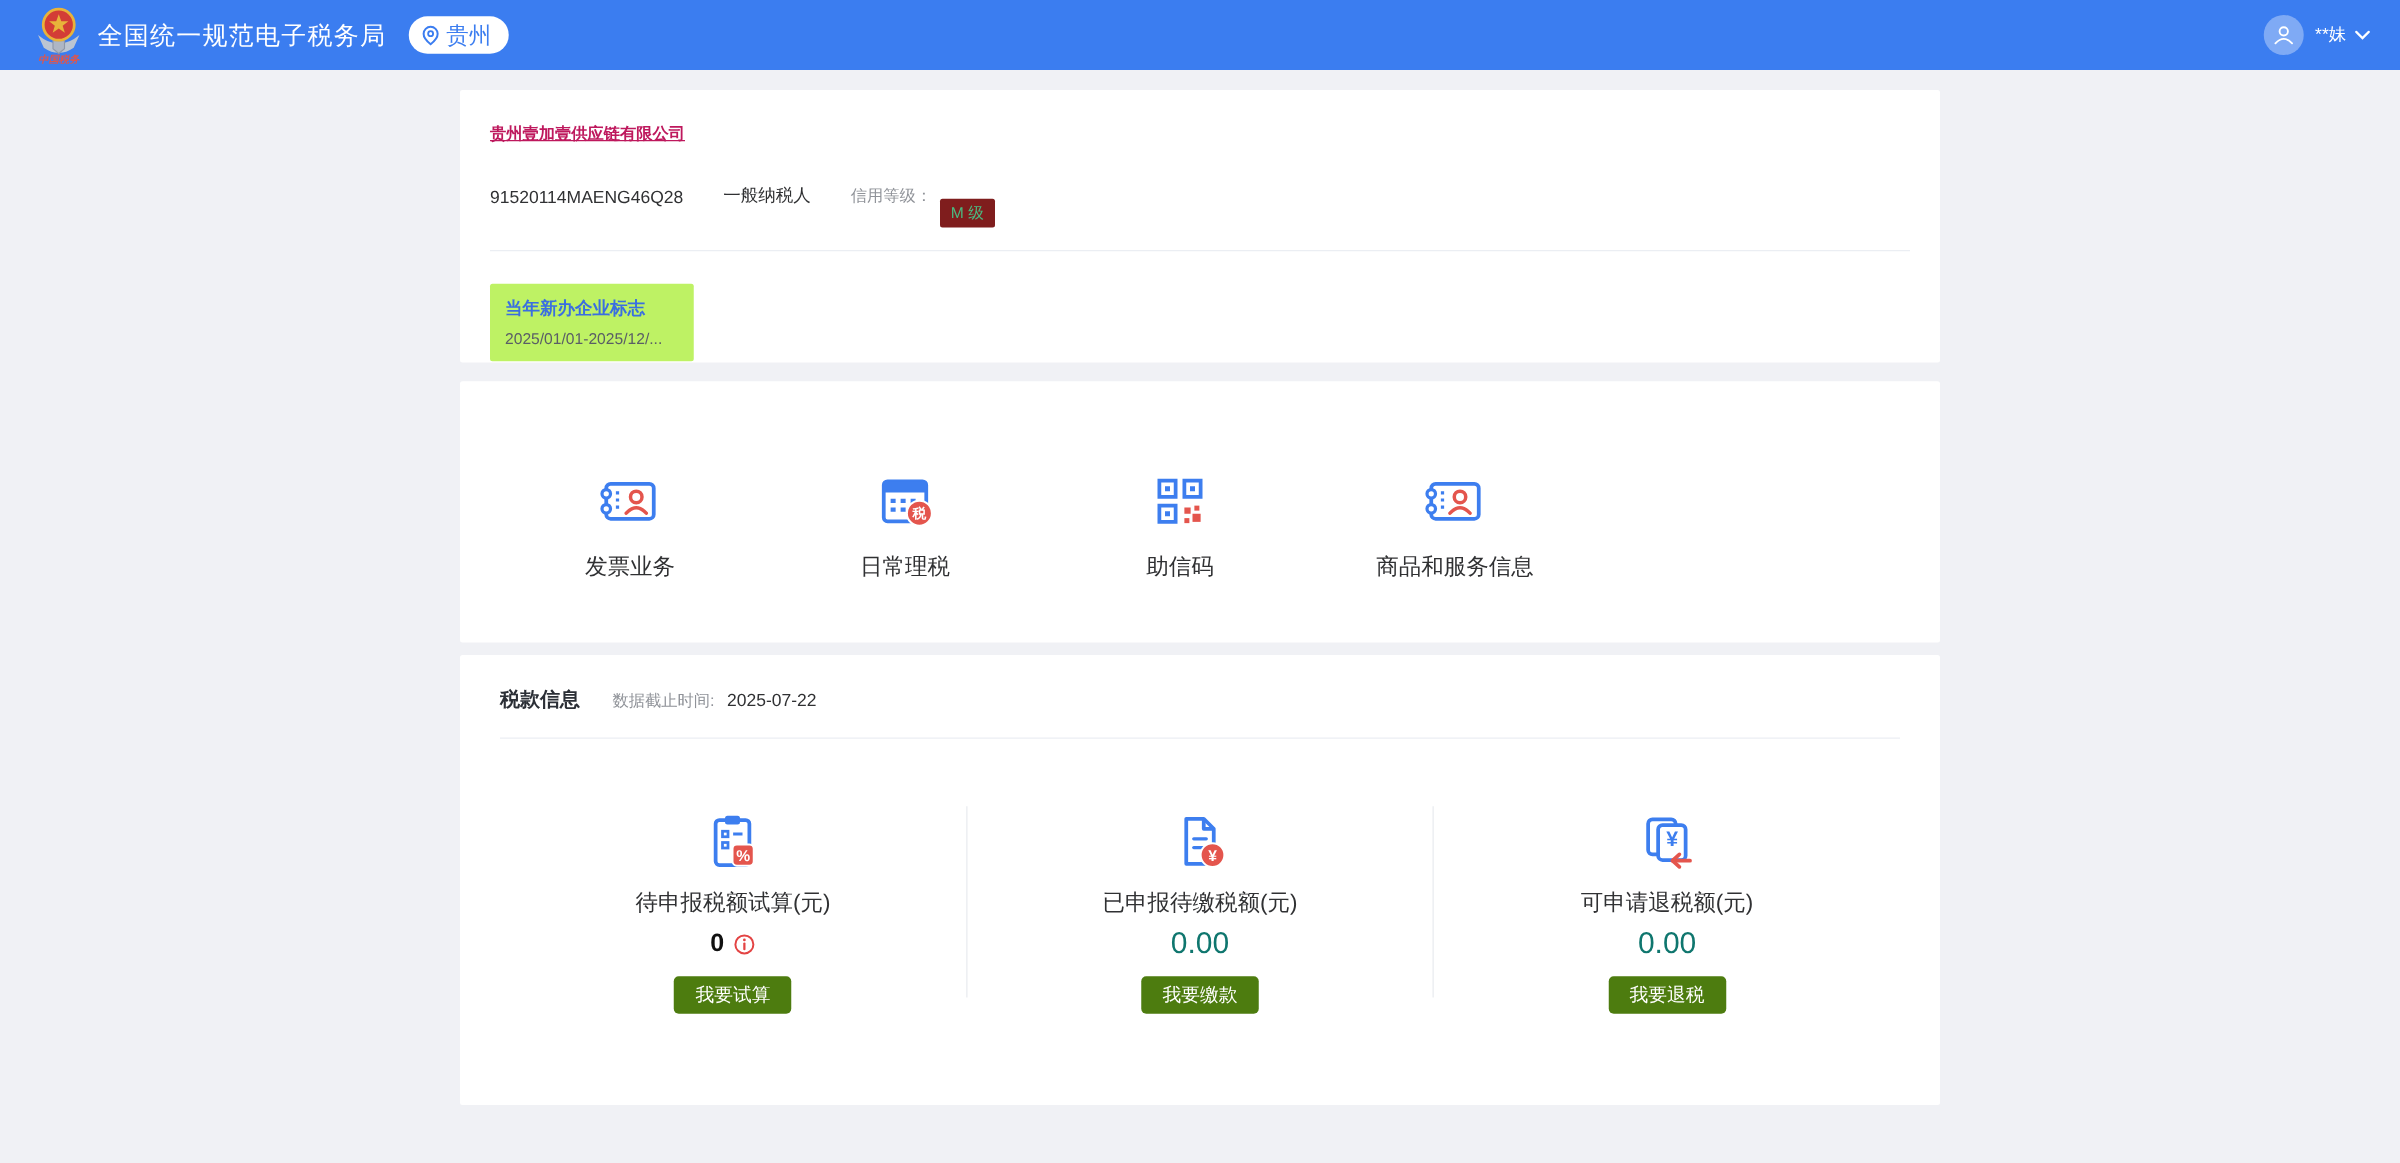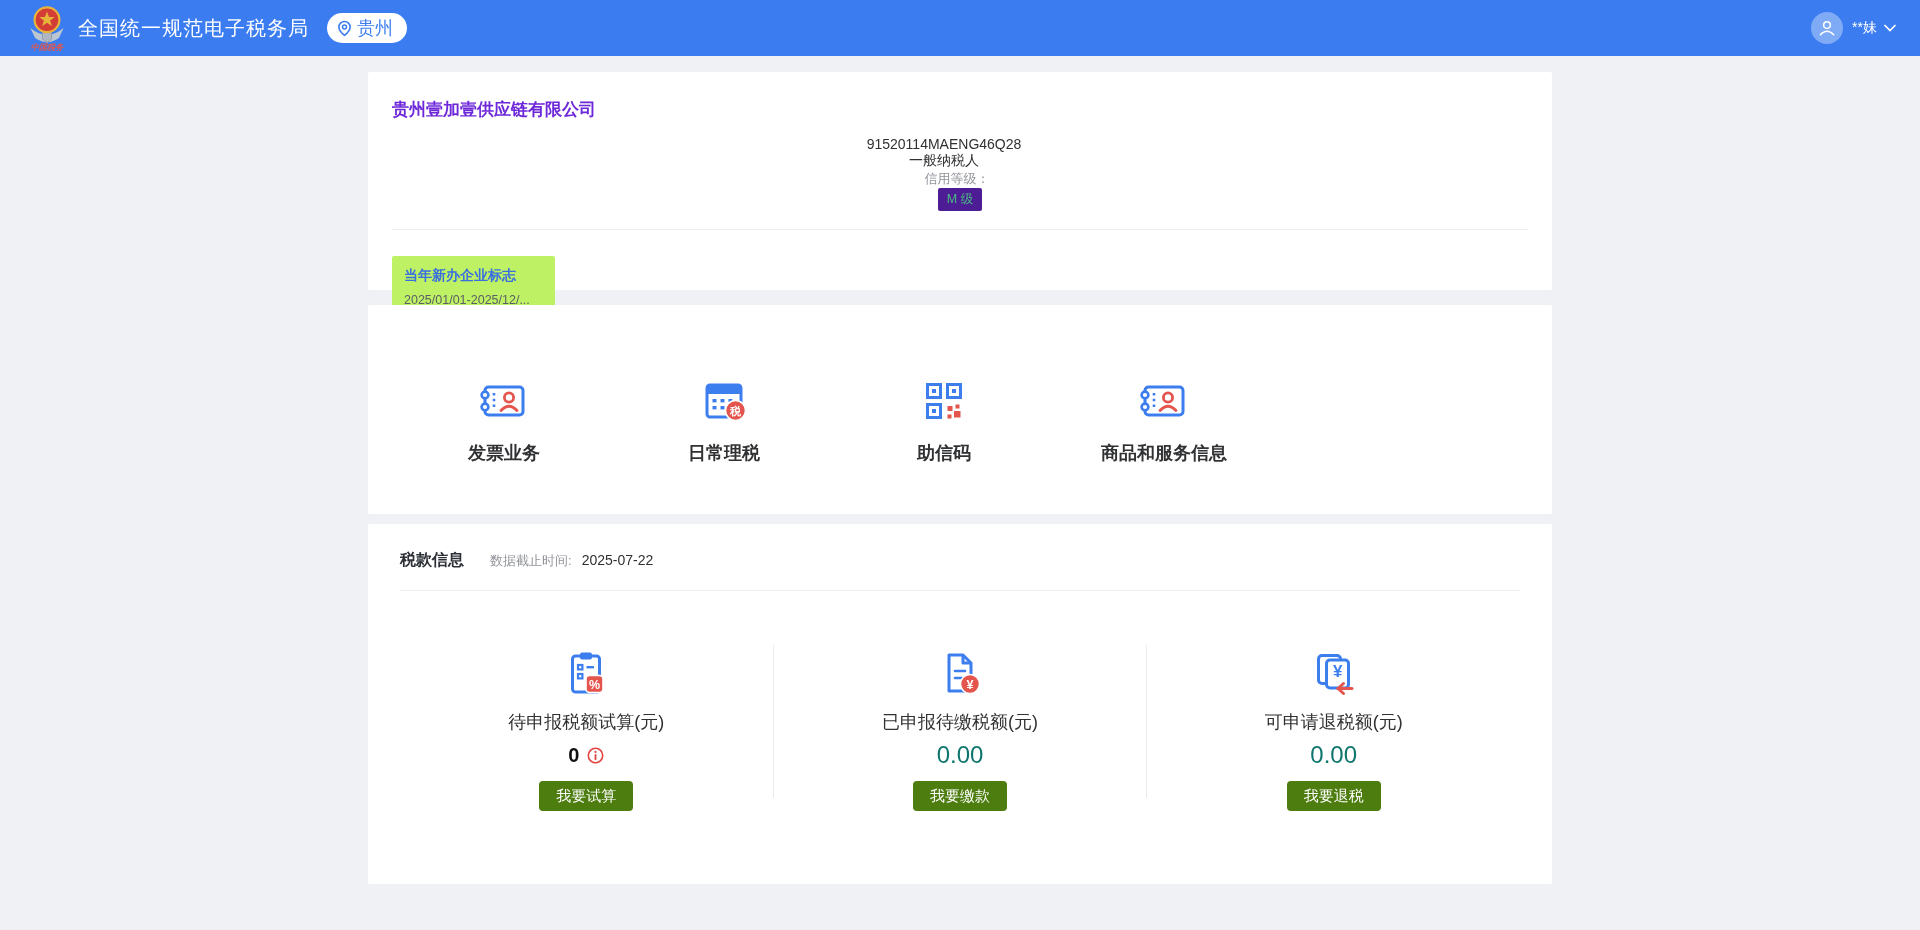--- a/index.html
+++ b/index.html
@@ -26,44 +26,44 @@
   .avatar {
     width:32px; height:32px; border-radius:50%; background:rgba(255,255,255,.35);
     display:flex; align-items:center; justify-content:center; margin-right:9px;
   }
   .username { color:#fff; font-size:14px; margin-right:7px; }
   
   .main { width:1184px; margin:0 auto; }
   .card { background:#fff; border-radius:2px; }
   
   .company-card { margin-top:16px; padding:26px 24px 24px; height:218px; }
-  .company-name { font-size:17px; font-weight:bold; color:#6d28d9; }
-  .company-meta { display:flex; align-items:center; margin-top:15px;flex-direction:column; }
+  .company-name { font-size:13px; font-weight:bold; color:#be185d;text-decoration:underline; }
+  .company-meta { display:flex; align-items:center; margin-top:15px; }
   .tax-id { font-size:14px; color:#303133; margin-right:32px; }
   .taxpayer-type { font-size:14px; color:#303133; margin-right:32px; }
   .credit-label { font-size:13px; color:#909399; margin-right:6px; }
   .credit-badge {
-    background:#4c1d95; color:#4aba81; font-size:12.5px;
-    padding:3px 9px; border-radius:2px;
+    background:#7f1d1d; color:#4aba81; font-size:12.5px;
+    padding:3px 9px; border-radius:2px;margin-top:28px;
   }
   .company-divider { border-bottom:1px solid #ebeef3; margin-top:18px; }
   .flag-box {
     margin-top:26px; width:163px; background:#bef264; border-radius:2px;
     padding:11px 12px; cursor:pointer;
   }
   .flag-title { color:#3a6fe0; font-size:14px; font-weight:bold; white-space:nowrap; }
   .flag-period { color:#5a5e66; font-size:12.5px; margin-top:8px; white-space:nowrap; overflow:hidden; }
   
   .services-card {
     margin-top:15px; height:209px; display:flex; align-items:flex-start;
     padding:72px 0 0 26px;
   }
   .service-item { width:220px; display:flex; flex-direction:column; align-items:center; cursor:pointer; }
   .service-item svg { width:48px; height:48px; }
-  .service-label { margin-top:16px; font-size:18px; color:#303133;font-weight:bold; }
+  .service-label { margin-top:16px; font-size:18px; color:#303133; }
   
   .tax-card { margin-top:10px; height:360px; padding:0 32px; }
   .tax-header { display:flex; align-items:baseline; padding-top:26px; }
   .tax-title { font-size:16px; font-weight:bold; color:#2b2f36; }
   .cutoff-label { margin-left:26px; font-size:13px; color:#909399; }
   .cutoff-date { margin-left:10px; font-size:14px; color:#303133; }
   .tax-divider { border-bottom:1px solid #ebeef3; margin-top:19px; }
   .stats-row { display:flex; align-items:stretch; }
   .stat-col {
     flex:1; display:flex; flex-direction:column; align-items:center;

